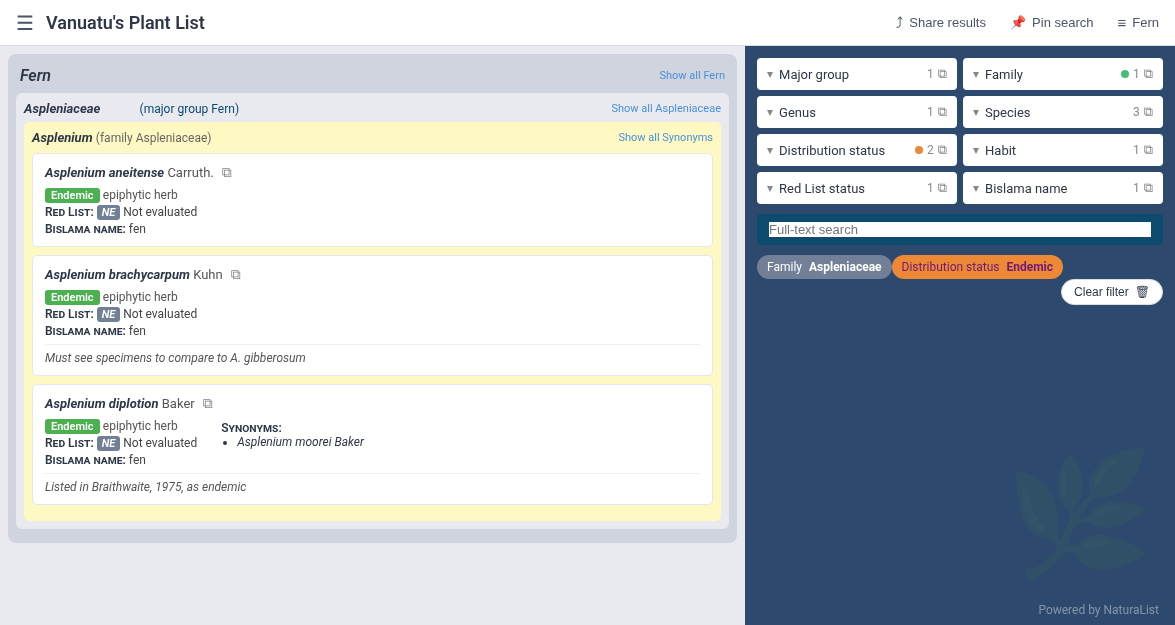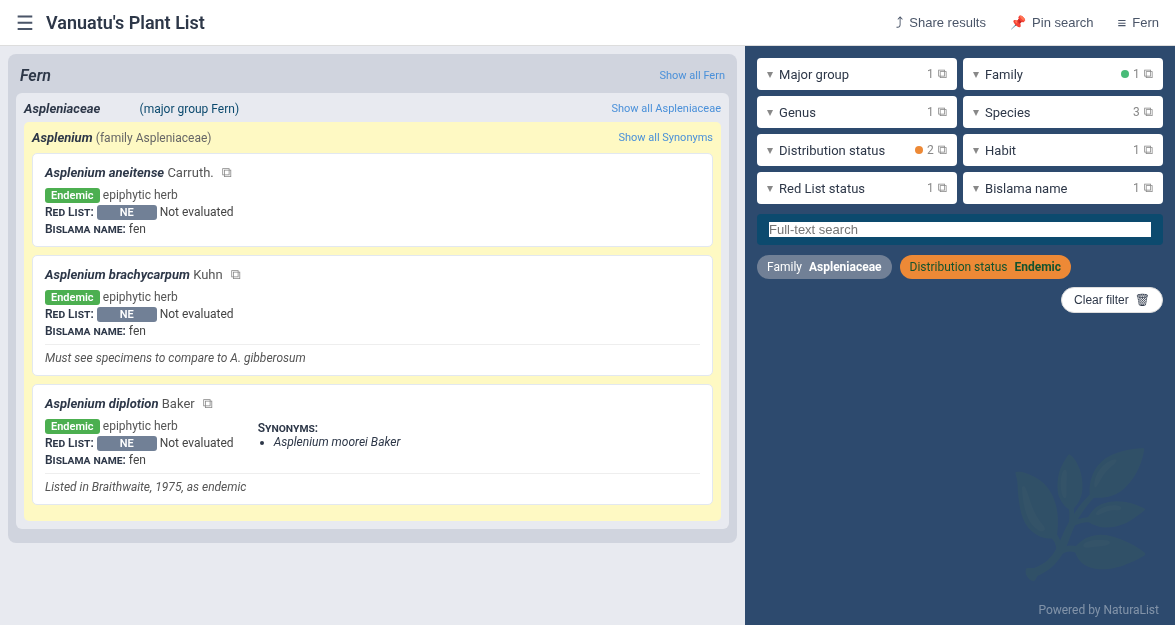--- a/index.html
+++ b/index.html
@@ -181,24 +181,25 @@
       color: #444;
     }
     .species-detail .label {
       font-variant: small-caps;
       font-weight: 600;
       color: #2d3748;
     }
     .ne-badge {
       background: #718096;
       color: white;
-      padding: 1px 23px;
+      padding: 1px 5px;
       border-radius: 3px;
       font-size: 11px;
       font-weight: 600;
+      font-style: italic;
     }
     .note-text {
       font-size: 12px;
       color: #555;
       font-style: italic;
       margin-top: 6px;
       padding-top: 6px;
       border-top: 1px solid #eee;
     }
     .synonyms-label {
@@ -274,41 +275,40 @@
     .full-text-search input {
       width: 100%;
       border: none;
       outline: none;
       font-size: 13px;
       color: #aaa;
     }
     .active-filters {
       display: flex;
       align-items: center;
-      gap: 8px;
       flex-wrap: wrap;
     }
     .filter-tag-family {
       background: #718096;
       color: white;
       padding: 5px 10px;
       border-radius: 20px;
       font-size: 12px;
       cursor: pointer;
     }
     .filter-tag-family .tag-key {
       font-weight: 400;
       margin-right: 4px;
     }
     .filter-tag-family .tag-val {
       font-weight: 700;
     }
     .filter-tag-dist {
       background: #ed8936;
-      color: #14532d;
+      color: #701a75;
       padding: 5px 10px;
       border-radius: 20px;
       font-size: 12px;
       cursor: pointer;
     }
     .filter-tag-dist .tag-key {
       font-weight: 400;
       margin-right: 4px;
     }
     .filter-tag-dist .tag-val {

